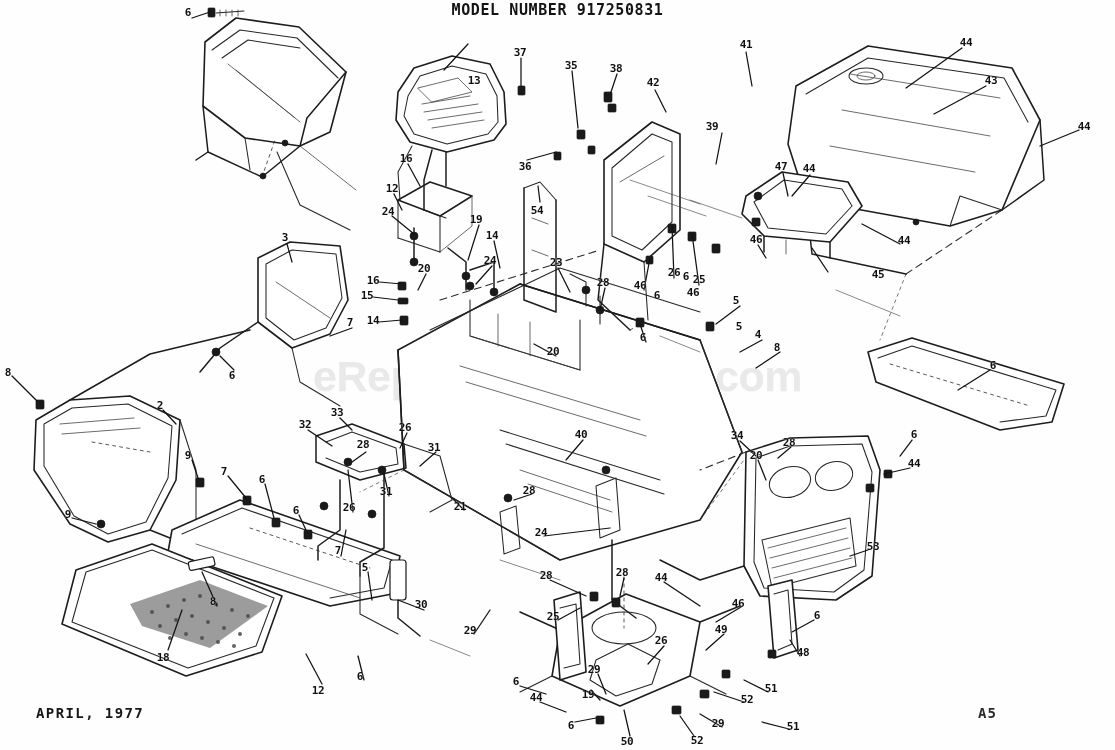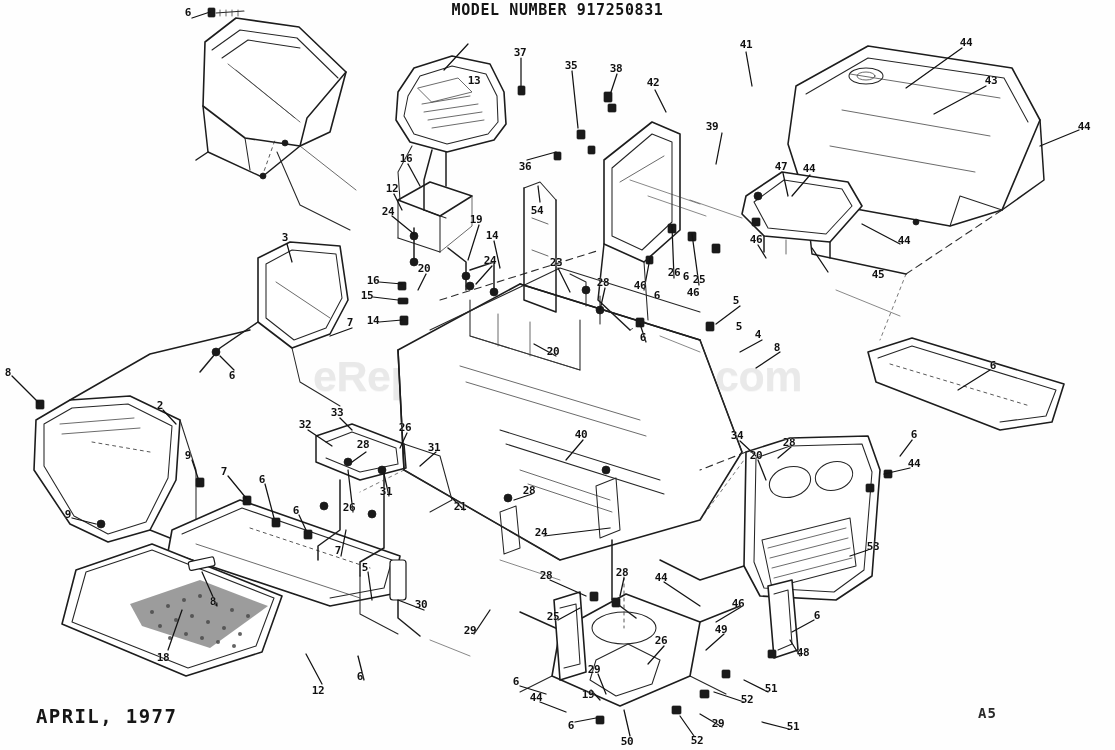--- a/index.html
+++ b/index.html
@@ -22,21 +22,21 @@
     position:absolute;left:0;top:1px;width:1115px;
     text-align:center;
     font-family:"DejaVu Sans Mono","Liberation Mono",monospace;
     font-size:15px;font-weight:bold;letter-spacing:.6px;
     color:#141414;
     white-space:nowrap;
   }
   #date-stamp{
     position:absolute;left:36px;top:705px;
     font-family:"DejaVu Sans Mono","Liberation Mono",monospace;
-    font-size:19px;font-weight:bold;letter-spacing:1.4px;
+    font-size:14px;font-weight:bold;letter-spacing:1.4px;
     color:#161616;
     text-align:right;
   }
   #page-ref{
     position:absolute;left:978px;top:705px;
     font-family:"DejaVu Sans Mono","Liberation Mono",monospace;
     font-size:14px;font-weight:bold;letter-spacing:1px;
     color:#2a2a2a;
   }
   #watermark{

